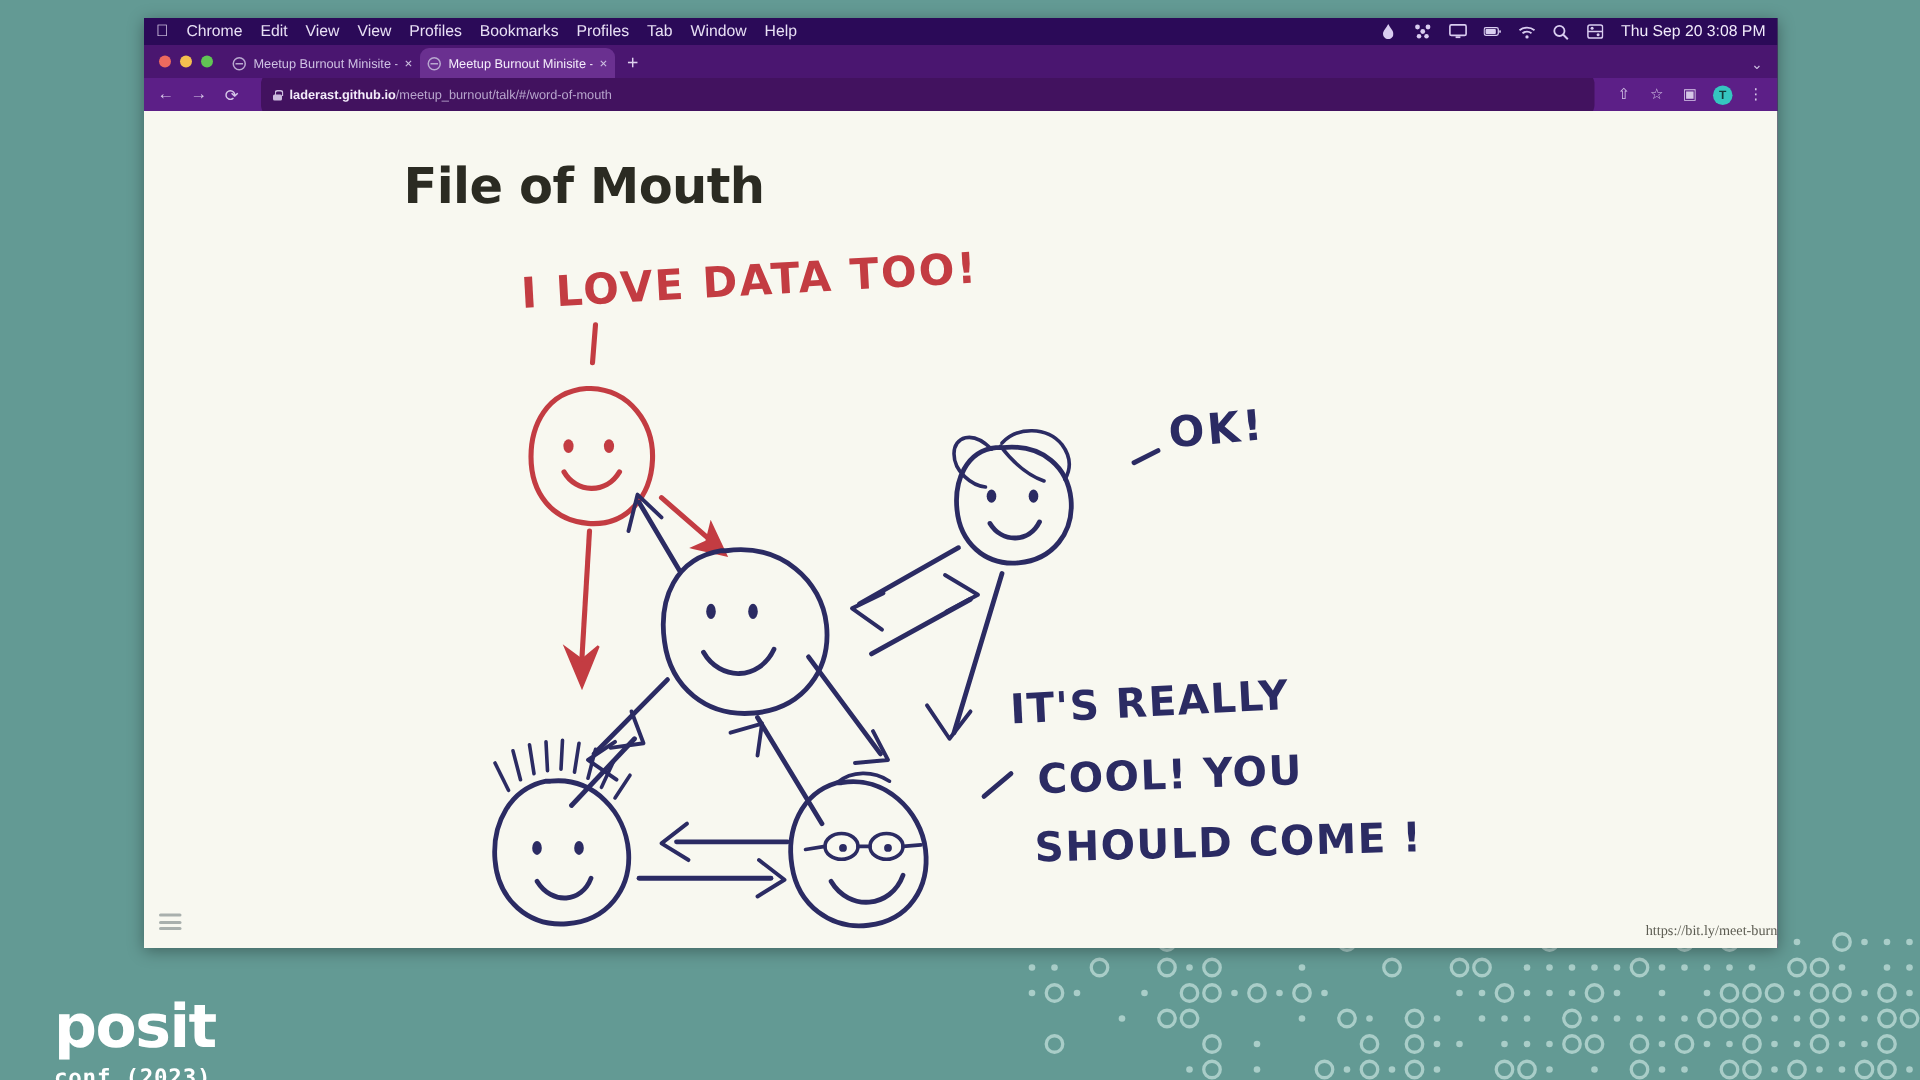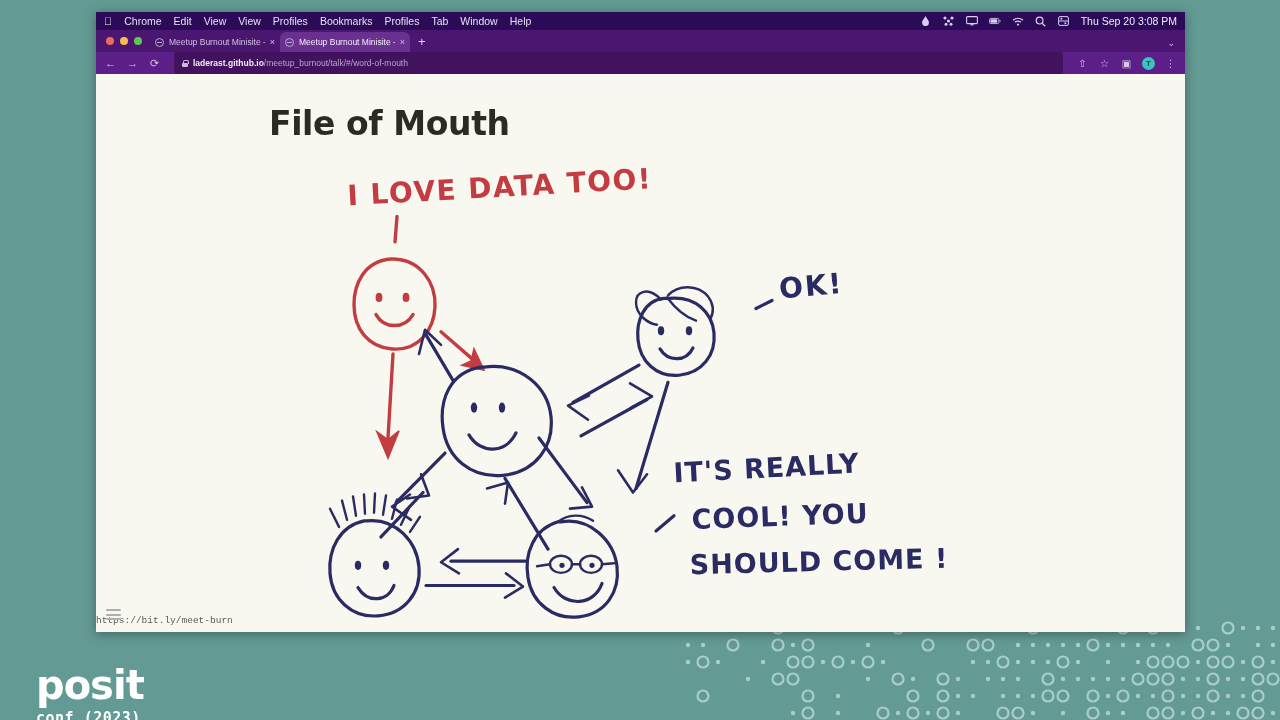--- a/index.html
+++ b/index.html
@@ -116,23 +116,23 @@
   #slide-viewport {
     flex:1 1 auto; background:#f8f8f0; position:relative; overflow:hidden;
   }
   #slide-title {
     position:absolute; left:173px; top:30px;
     font-family:"DejaVu Sans", sans-serif;
     font-weight:bold; font-size:33px; color:#2b2b22; letter-spacing:-0.4px;
   }
   #slide-drawing { position:absolute; left:0; top:0; width:100%; height:100%; }
   #slide-footer-link {
-    position:absolute; left:0; right:0; bottom:6px; text-align:left;
+    position:absolute; left:0; right:0; bottom:6px; text-align:right;
     font-size:9.5px; color:#5c5c52;
-    font-family:Liberation Mono, monospace;
+    font-family:Liberation Serif, serif;
   }
   #slide-menu-button {
     position:absolute; left:10px; bottom:12px; width:15px; height:11px;
     display:flex; flex-direction:column; justify-content:space-between;
   }
   #slide-menu-button span { display:block; height:2px; background:#a9b0ad; border-radius:1px; }
 </style>
 </head>
 <body>
 

